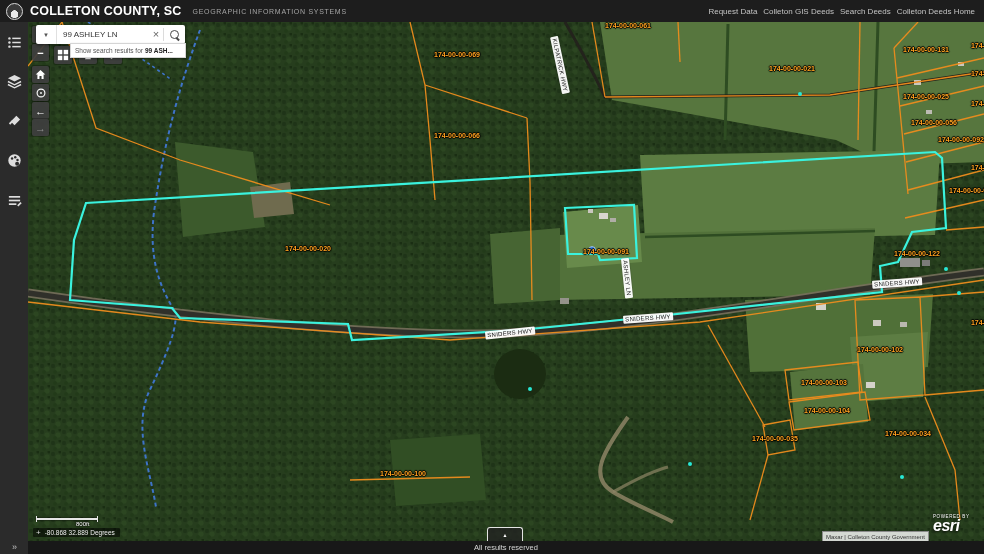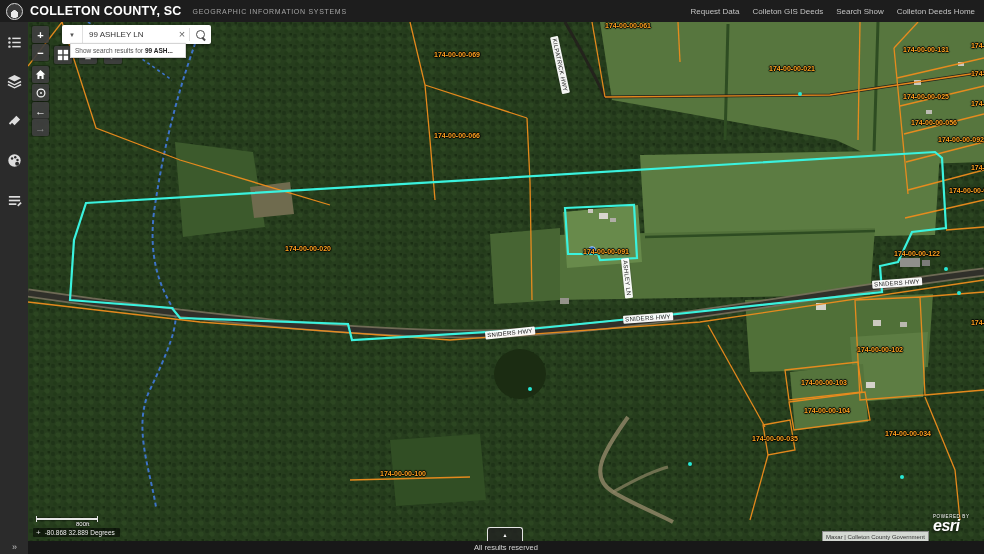--- a/index.html
+++ b/index.html
@@ -6,21 +6,21 @@
     font-family:"Liberation Sans",sans-serif;-webkit-font-smoothing:antialiased;}
   .app{position:relative;width:984px;height:472px;}
 
   
   .header{position:absolute;left:0;top:0;width:984px;height:22px;background:#1d1d1d;
     display:flex;align-items:center;z-index:50;}
   .logo{width:15px;height:15px;border-radius:50%;border:1.5px solid #d8d8d8;margin-left:6px;
     background:radial-gradient(circle at 50% 68%, #e9e9e9 0 30%, #3a3a3a 31%);flex:0 0 auto;}
   .title{color:#fff;font-size:12.5px;font-weight:bold;margin-left:7px;letter-spacing:.2px;white-space:nowrap;}
   .subtitle{color:#a5a5a5;font-size:7px;margin-left:11px;letter-spacing:.7px;white-space:nowrap;}
-  .header-links{margin-left:auto;margin-right:9px;display:flex;gap:13px;}
+  .header-links{margin-left:auto;margin-right:9px;display:flex;gap:6px;}
   .hlink{color:#c3c3c3;font-size:8px;white-space:nowrap;cursor:pointer;}
 
   
   .sidebar{position:absolute;left:0;top:22px;width:28px;height:532px;background:#2b2b2b;z-index:40;}
   .side-icon{position:absolute;left:0;width:28px;height:22px;display:flex;align-items:center;justify-content:center;color:#dedede;cursor:pointer;}
   .expand-btn{position:absolute;left:0;top:517px;width:28px;height:15px;color:#c0c0c0;font-size:9px;
     display:flex;align-items:center;justify-content:center;cursor:pointer;letter-spacing:-1px;}
 
   
   .map{position:absolute;left:28px;top:22px;width:956px;height:519px;overflow:hidden;background:#26391c;}
@@ -34,21 +34,21 @@
     box-shadow:0 0 1px rgba(0,0,0,.7);letter-spacing:.3px;}
 
   
   .mbtn{position:absolute;width:17px;height:17px;background:rgba(62,62,62,.93);color:#fff;border-radius:2px;
     display:flex;align-items:center;justify-content:center;font-size:11px;font-weight:bold;cursor:pointer;
     box-shadow:0 0 0 1px rgba(0,0,0,.25);z-index:10;}
   .mbtn.dim{color:#8f8f8f;}
   .mbtn svg{display:block;}
 
   
-  .search-wrap{position:absolute;left:34px;top:3px;height:19px;display:flex;align-items:center;background:#fff;
+  .search-wrap{position:absolute;left:8px;top:3px;height:19px;display:flex;align-items:center;background:#fff;
     border-radius:2px;box-shadow:0 1px 3px rgba(0,0,0,.5);z-index:20;}
   .dd-btn{width:20px;height:19px;display:flex;align-items:center;justify-content:center;color:#555;font-size:6px;
     border-right:1px solid #e0e0e0;cursor:pointer;}
   .search-input{border:none;outline:none;width:86px;font-size:8px;color:#333;padding:0 0 0 6px;height:17px;
     font-family:"Liberation Sans",sans-serif;background:transparent;}
   .clear-btn{width:14px;text-align:center;color:#666;font-size:11px;line-height:17px;cursor:pointer;}
   .vsep{width:1px;height:13px;background:#dcdcdc;}
   .mag-btn{width:21px;height:19px;display:flex;align-items:center;justify-content:center;cursor:pointer;}
   .mag{width:7px;height:7px;border:1.6px solid #4a4a4a;border-radius:50%;position:relative;}
   .mag::after{content:"";position:absolute;left:6px;top:6px;width:4px;height:1.6px;background:#4a4a4a;
@@ -86,21 +86,21 @@
 
 <div class="app">
 
   <div class="header">
     <div class="logo"></div>
     <div class="title">COLLETON COUNTY, SC</div>
     <div class="subtitle">GEOGRAPHIC INFORMATION SYSTEMS</div>
     <div class="header-links">
         <span class="hlink">Request Data</span>
         <span class="hlink">Colleton GIS Deeds</span>
-        <span class="hlink">Search Show</span>
+        <span class="hlink">Search Deeds</span>
         <span class="hlink">Colleton Deeds Home</span>
       </div>
   </div>
 
   <div class="sidebar">
     <div class="side-icon" style="top:9px">
       <svg width="15" height="15" viewBox="0 0 16 16">
           <g fill="#dedede">
             <circle cx="2.6" cy="3.6" r="1.3"></circle>
             <circle cx="2.6" cy="8" r="1.3"></circle>

